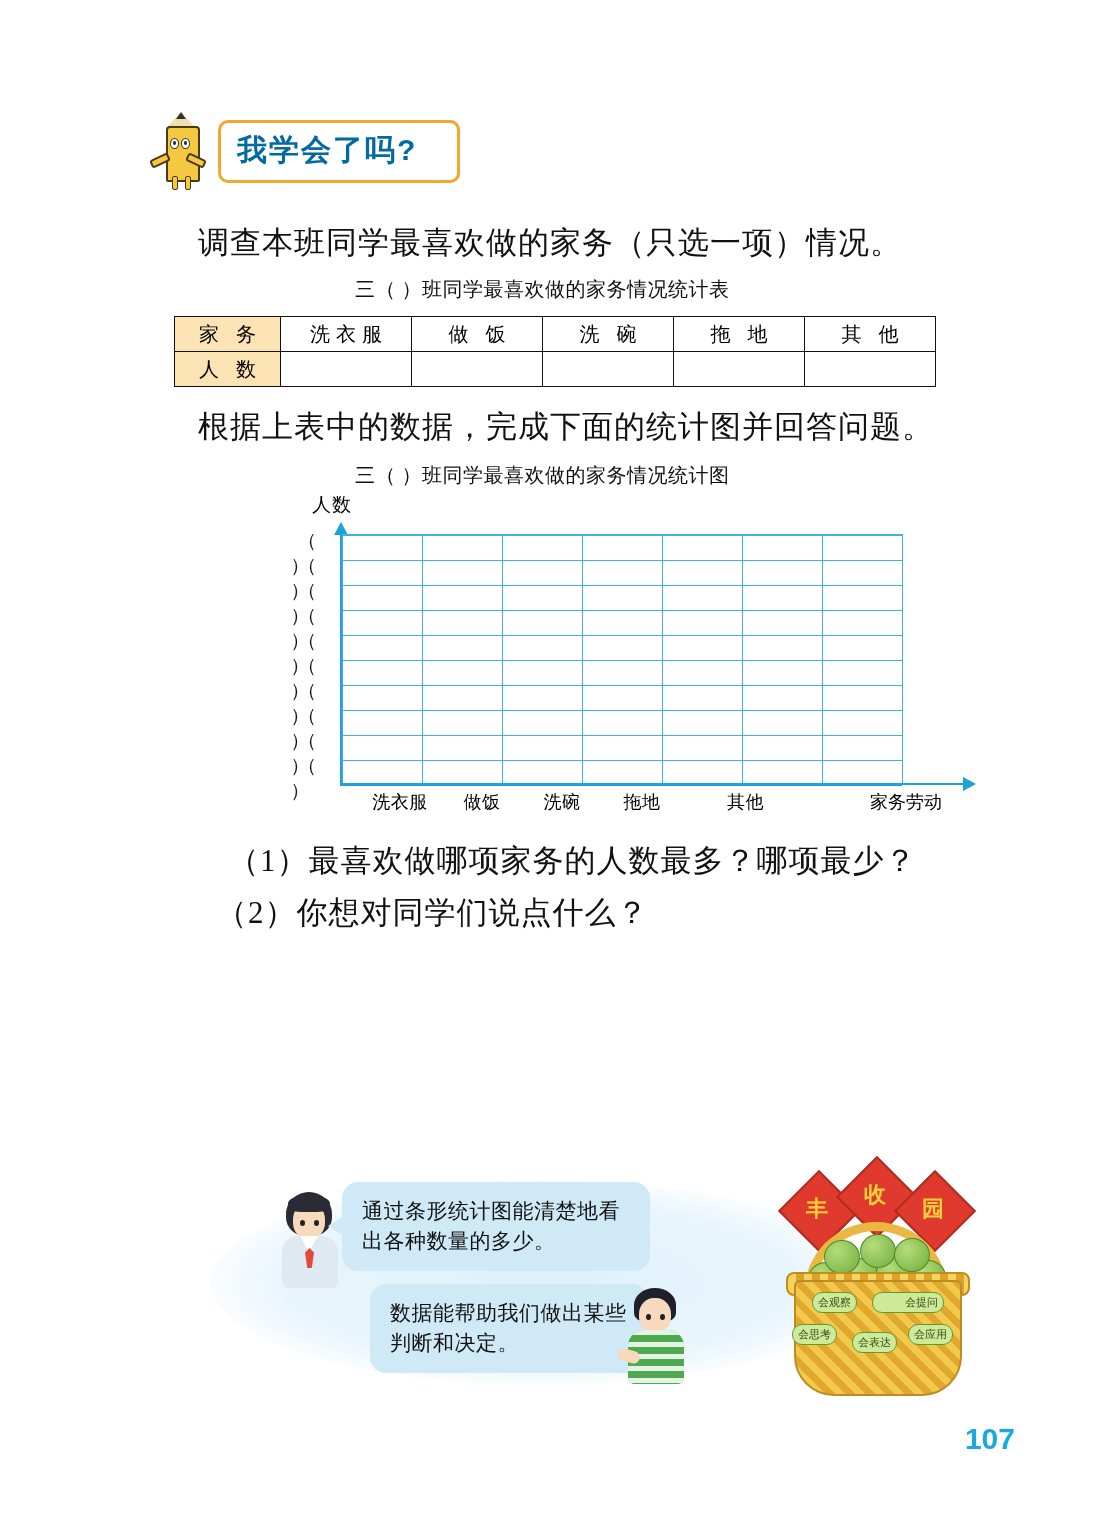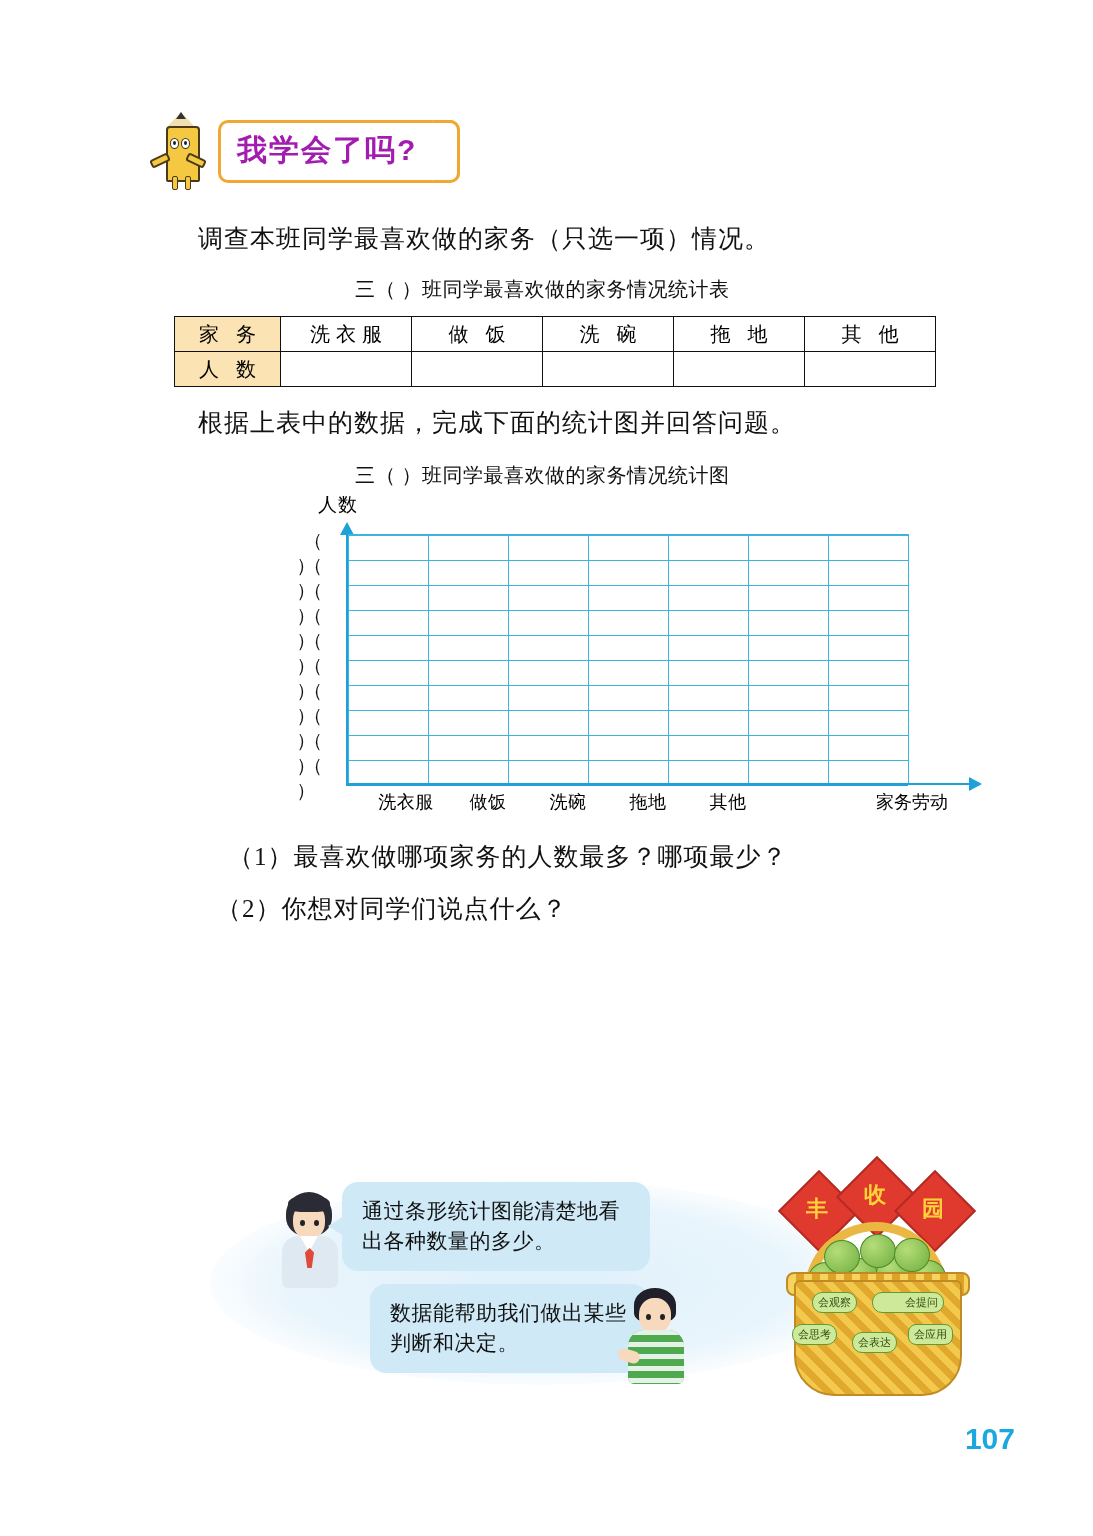--- a/index.html
+++ b/index.html
@@ -126,42 +126,42 @@
     border: 3px solid #f0a830;
     border-radius: 10px;
     padding: 7px 40px 9px 16px;
     background: #fff;
     position: relative;
   }
   .title-banner .title-text {
     font-family: "Liberation Sans", sans-serif;
     font-weight: bold;
     font-size: 30px;
-    color: #a21caf;
+    color: #0369a1;
     letter-spacing: 2px;
     white-space: nowrap;
   }
   .banner-notch {
     position: absolute;
     right: -3px;
     top: -3px;
     bottom: -3px;
     width: 26px;
     background: #fff;
     border-top: 3px solid #f0a830;
     border-bottom: 3px solid #f0a830;
     border-right: 3px solid #f0a830;
     border-radius: 0 10px 10px 0;
     clip-path: polygon(0 0, 100% 0, 100% 100%, 0 100%, 55% 50%);
   }
 
   
   .para {
     position: absolute;
-    font-size: 25px;
+    font-size: 31px;
     color: #111;
     letter-spacing: 1px;
     font-family: "Liberation Serif", serif;
     white-space: nowrap;
   }
   .caption {
     position: absolute;
     font-size: 20px;
     color: #111;
     letter-spacing: 0.5px;
@@ -189,21 +189,21 @@
     background: #fbe3b3;
     width: 105px;
   }
   .stat-table td.col {
     width: 130px;
   }
 
   
   .chart-area {
     position: absolute;
-    left: 276px;
+    left: 270px;
     top: 492px;
     width: 740px;
     height: 340px;
   }
   .yaxis-label {
     position: absolute;
     left: 42px;
     top: 0px;
     font-size: 19px;
     letter-spacing: 1px;
@@ -671,21 +671,21 @@
       <div class="y-bracket">（  ）</div>
       <div class="y-bracket">（  ）</div>
       <div class="y-bracket">（  ）</div>
     </div>
 
     <div class="x-labels">
       <div class="x-label" style="left:18px;  width:84px;">洗衣服</div>
       <div class="x-label" style="left:100px; width:84px;">做饭</div>
       <div class="x-label" style="left:180px; width:84px;">洗碗</div>
       <div class="x-label" style="left:260px; width:84px;">拖地</div>
-      <div class="x-label" style="left:340px; width:84px;">其他</div>
+      <div class="x-label" style="left:340px; width:84px;text-align:right;">其他</div>
     </div>
     <div class="x-axis-name">家务劳动</div>
   </div>
 
   <div class="para" style="left:228px; top:840px;">（1）最喜欢做哪项家务的人数最多？哪项最少？</div>
   <div class="para" style="left:216px; top:892px;">（2）你想对同学们说点什么？</div>
 
 
   <div class="bottom-panel">
     <div class="blue-glow"></div>
@@ -739,18 +739,18 @@
       <div class="apple" style="left:90px; top:-10px;"></div>
     </div>
 
     <div class="basket-rim"></div>
     <div class="basket-body"></div>
 
     <div class="chip" style="left:52px;  top:132px;">会观察</div>
     <div class="chip" style="left:112px; top:132px;padding-left:32px;">会提问</div>
     <div class="chip" style="left:32px;  top:164px;">会思考</div>
     <div class="chip" style="left:92px;  top:172px;">会表达</div>
-    <div class="chip" style="left:148px; top:164px;border-radius:8px;">会应用</div>
+    <div class="chip" style="left:148px; top:164px;">会应用</div>
   </div>
 
   <div class="page-num">107</div>
 
 </div>
 
 </body></html>

